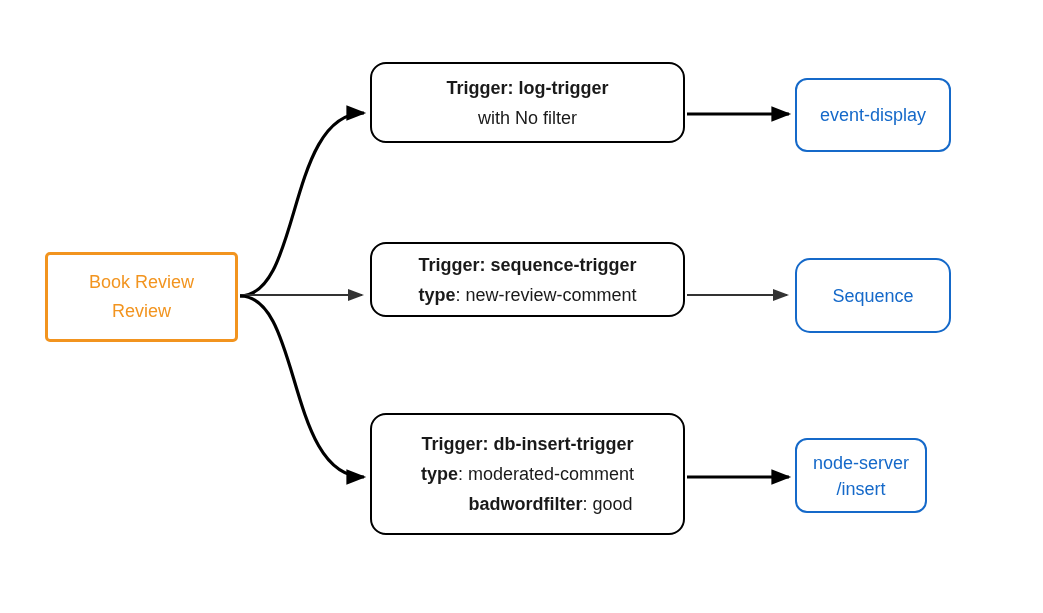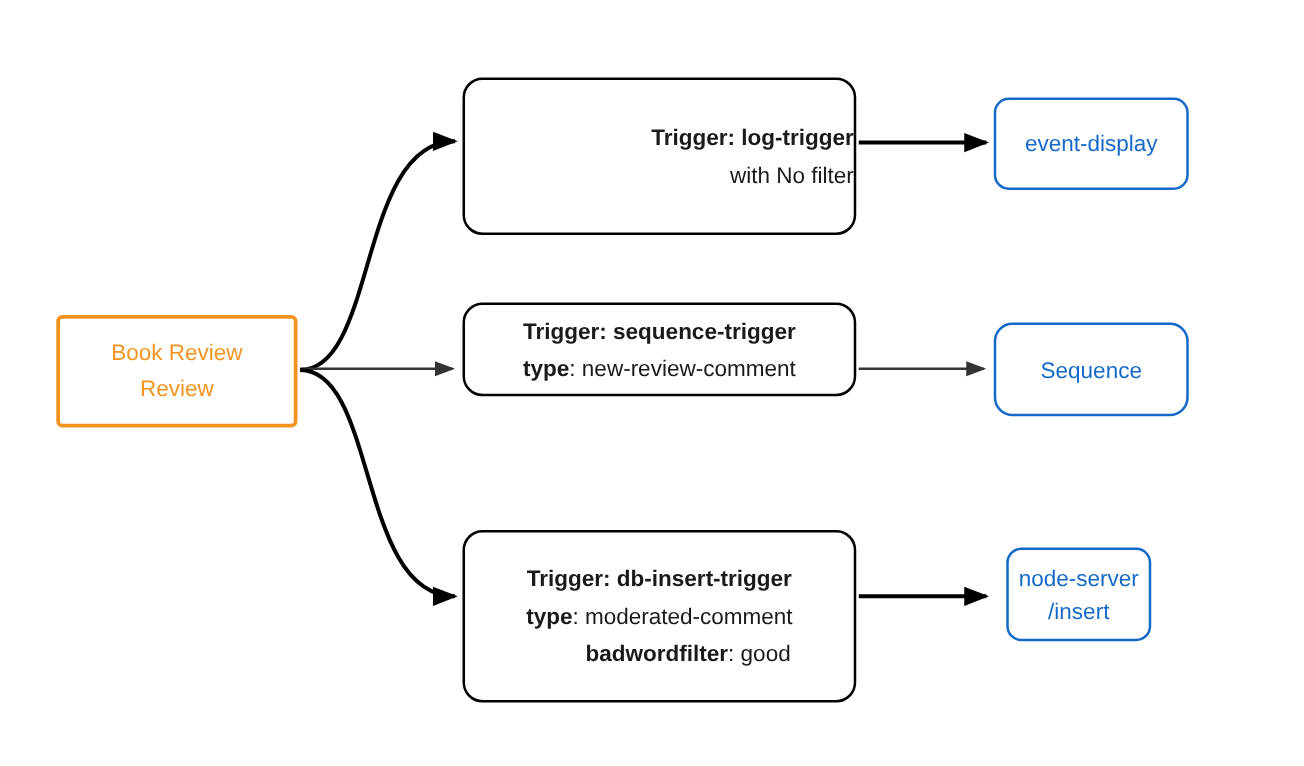--- a/index.html
+++ b/index.html
@@ -41,37 +41,37 @@
     line-height: 29px;
   }
   .trigger-node {
     border: 2.6px solid var(--node-border, #000000);
     border-radius: 16px;
     color: var(--text-dark, #1a1a1a);
     font-size: 18px;
     line-height: 30px;
     left: 370px; width: 315px;
   }
-  .trigger-1 { top: 62px;  height: 126px; align-items: flex-end; }
+  .trigger-1 { top: 62px;  height: 81px; }
   .trigger-2 { top: 242px; height: 75px; }
-  .trigger-3 { top: 413px; height: 138px; margin-top: 11px; }
+  .trigger-3 { top: 413px; height: 122px; }
   .shift-right { transform: translateX(23px); }
   .bold { font-weight: 700; }
 
   .sink-node {
     border: 2.6px solid var(--sink-accent, #1569C9);
     border-radius: 12px;
     color: var(--sink-accent, #1569C9);
     font-size: 18px;
     line-height: 26px;
     left: 795px; width: 156px;
   }
   .sink-1 { top: 78px;  height: 74px; }
   .sink-2 { top: 258px; height: 75px; border-radius: 15px; }
-  .sink-3 { top: 438px; height: 75px; width: 116px; margin-left: 10px; }
+  .sink-3 { top: 438px; height: 75px; width: 132px; }
 </style>
 </head>
 <body>
 
 <div class="canvas">
 
   <svg class="edges-svg" viewBox="0 0 1043 613" xmlns="http://www.w3.org/2000/svg">
     <defs>
       <marker id="arrowBlack" markerUnits="userSpaceOnUse" markerWidth="22" markerHeight="22" viewBox="0 0 20 20" refX="17" refY="10" orient="auto">
         <path class="arrow-black-fill" d="M1,3 L19,10 L1,17 Z"></path>

